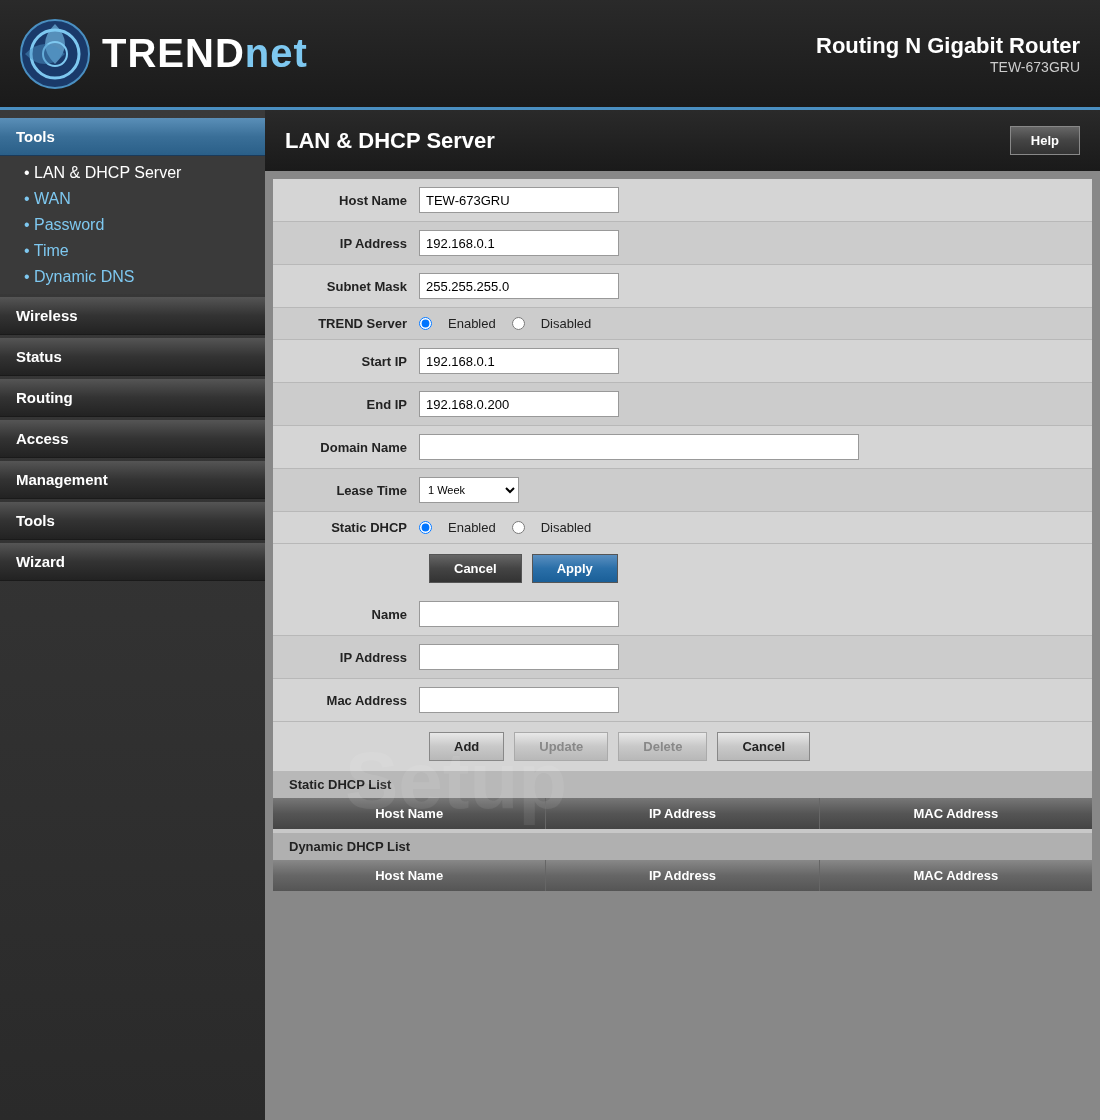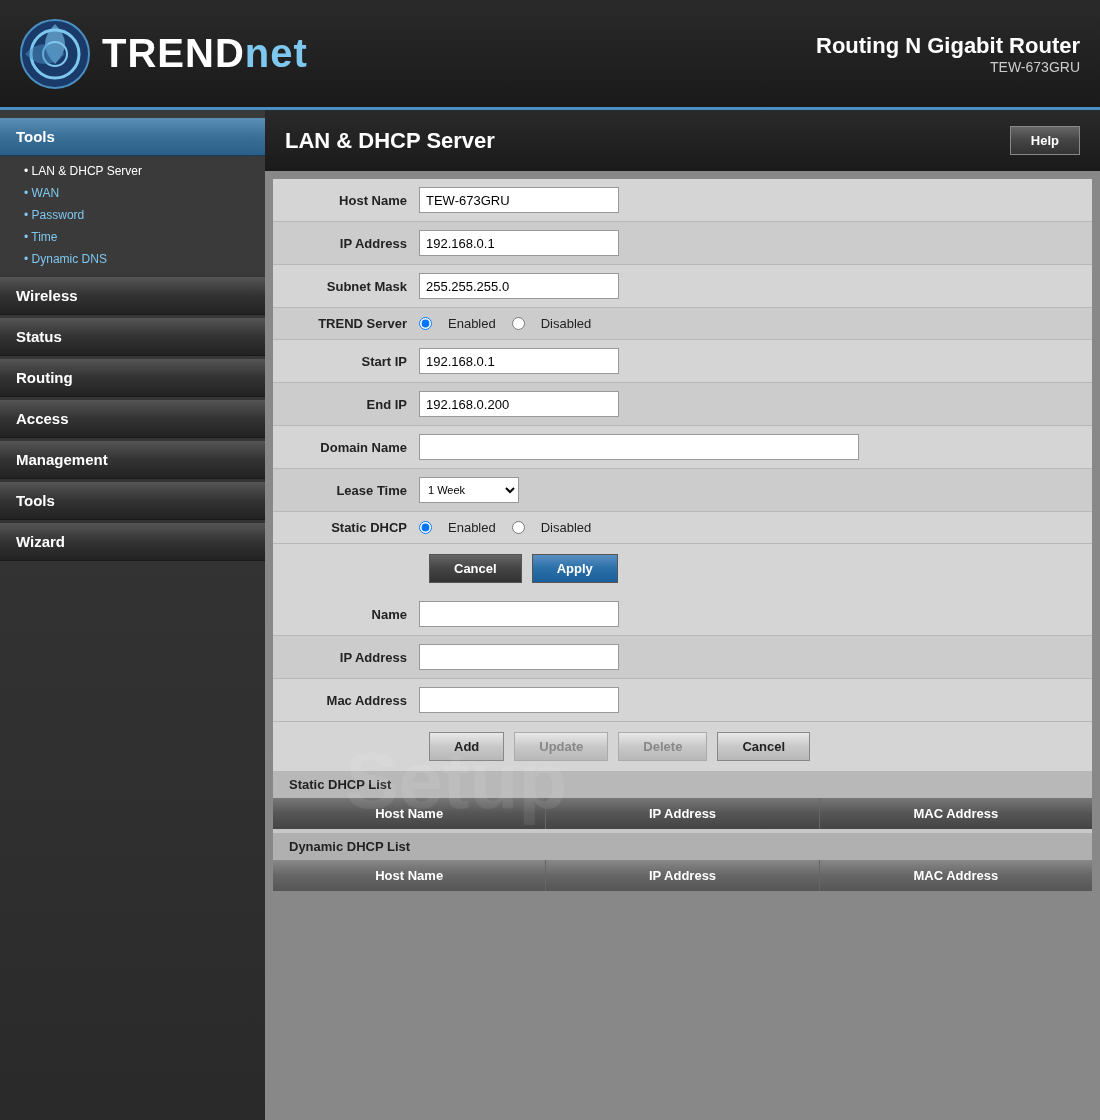--- a/index.html
+++ b/index.html
@@ -75,21 +75,21 @@
     .sidebar-header.active {
       background: linear-gradient(180deg, #5a8fb8 0%, #3a6f98 50%, #2a5f88 100%);
     }
     .sidebar-subnav {
       background: #3a3a3a;
       padding: 4px 0;
     }
     .sidebar-subitem {
       display: block;
       color: #7ec8f0;
-      font-size: 12px;
+      font-size: 16px;
       padding: 4px 16px 4px 24px;
       text-decoration: none;
       cursor: pointer;
     }
     .sidebar-subitem.active { color: #fff; }
     .sidebar-nav-btn {
       display: block;
       background: linear-gradient(180deg, #555 0%, #333 50%, #222 100%);
       color: white;
       font-size: 15px;

